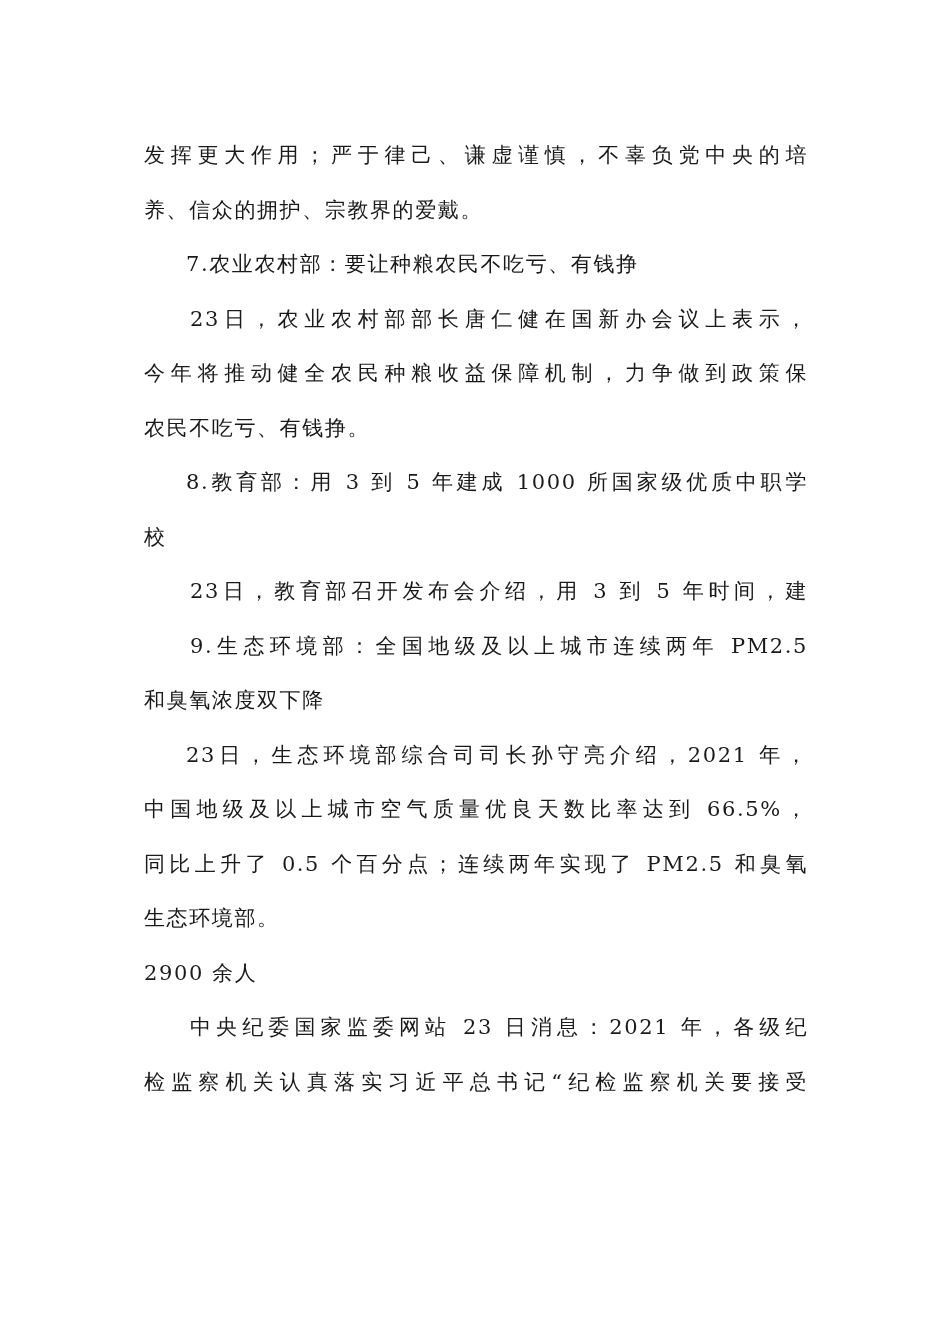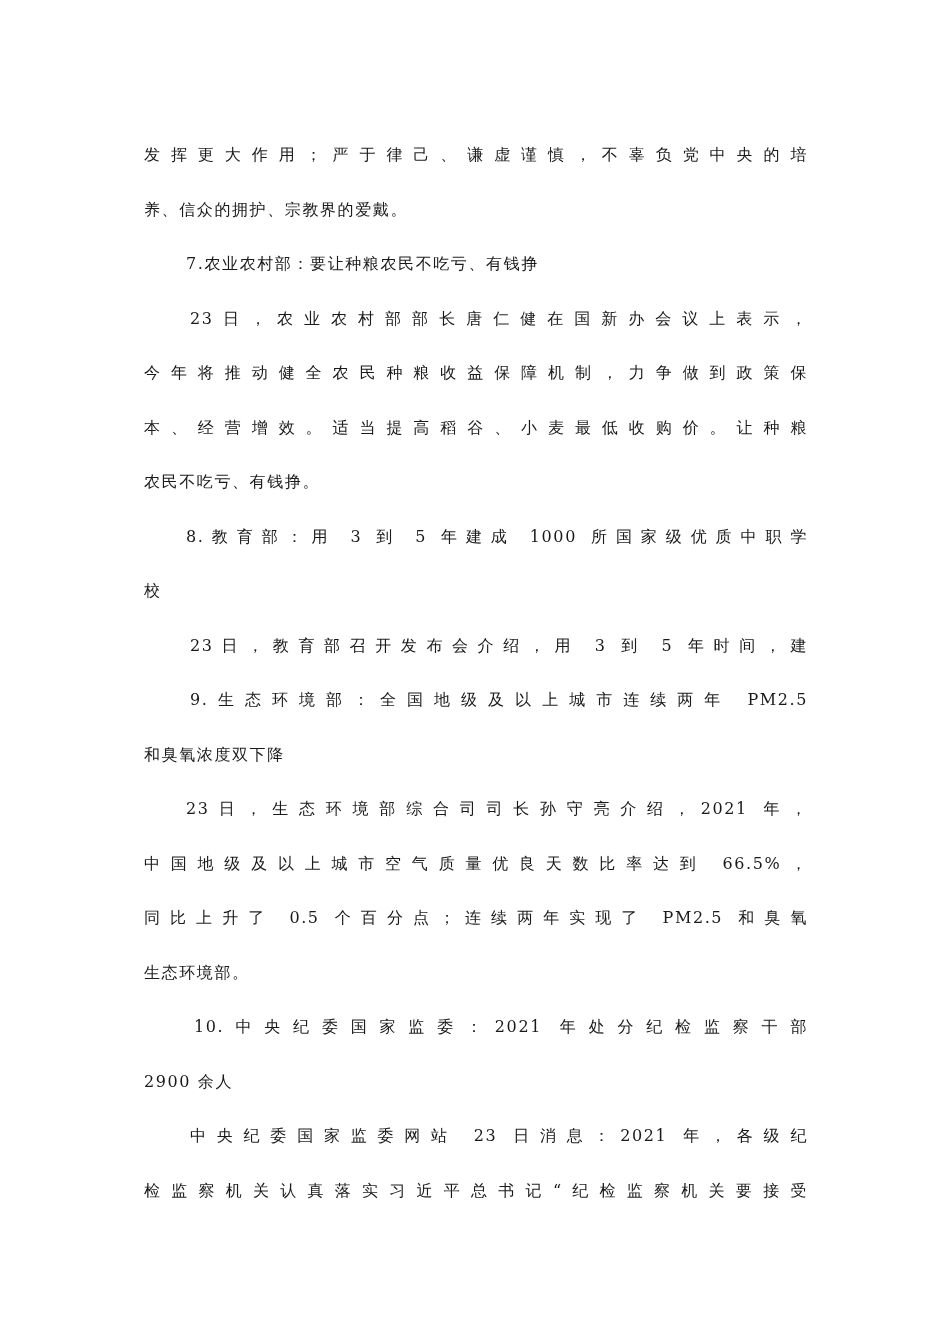--- a/index.html
+++ b/index.html
@@ -17,46 +17,44 @@
     }
     .page {
       position: absolute;
       left: 144px;
       top: 128px;
       width: 664px;
     }
     .line {
       height: 54.5px;
       line-height: 54.5px;
-      font-size: 16px;
+      font-size: 21px;
       white-space: nowrap;
       letter-spacing: 1.6px;
     }
     .indent { padding-left: 42px; }
     .indent2 { padding-left: 46px; }
     .indent3 { padding-left: 50px; }
     .jl { text-align-last: justify; text-align: justify; }
   </style>
 </head>
 <body>
 
 <div class="page">
   <div class="line jl">发挥更大作用；严于律己、谦虚谨慎，不辜负党中央的培</div>
   <div class="line">养、信众的拥护、宗教界的爱戴。</div>
   <div class="line indent">7.农业农村部：要让种粮农民不吃亏、有钱挣</div>
   <div class="line indent2 jl">23日，农业农村部部长唐仁健在国新办会议上表示，</div>
   <div class="line jl">今年将推动健全农民种粮收益保障机制，力争做到政策保</div>
-  <div class="line jl">本、经营增效。适当提高稻谷、小麦最低收购价。让种粮</div>
   <div class="line">农民不吃亏、有钱挣。</div>
   <div class="line indent jl">8.教育部：用 3 到 5 年建成 1000 所国家级优质中职学</div>
   <div class="line">校</div>
   <div class="line indent2 jl">23日，教育部召开发布会介绍，用 3 到 5 年时间，建</div>
   <div class="line indent2 jl">9.生态环境部：全国地级及以上城市连续两年 PM2.5</div>
   <div class="line">和臭氧浓度双下降</div>
   <div class="line indent jl">23日，生态环境部综合司司长孙守亮介绍，2021 年，</div>
   <div class="line jl">中国地级及以上城市空气质量优良天数比率达到 66.5%，</div>
   <div class="line jl">同比上升了 0.5 个百分点；连续两年实现了 PM2.5 和臭氧</div>
   <div class="line">生态环境部。</div>
-  <div class="line indent3 jl">10.中央纪委国家监委：2021 年处分纪检监察干部</div>
   <div class="line">2900 余人</div>
   <div class="line indent2 jl">中央纪委国家监委网站 23 日消息：2021 年，各级纪</div>
   <div class="line jl">检监察机关认真落实习近平总书记“纪检监察机关要接受</div>
 </div>
 
 </body></html>

